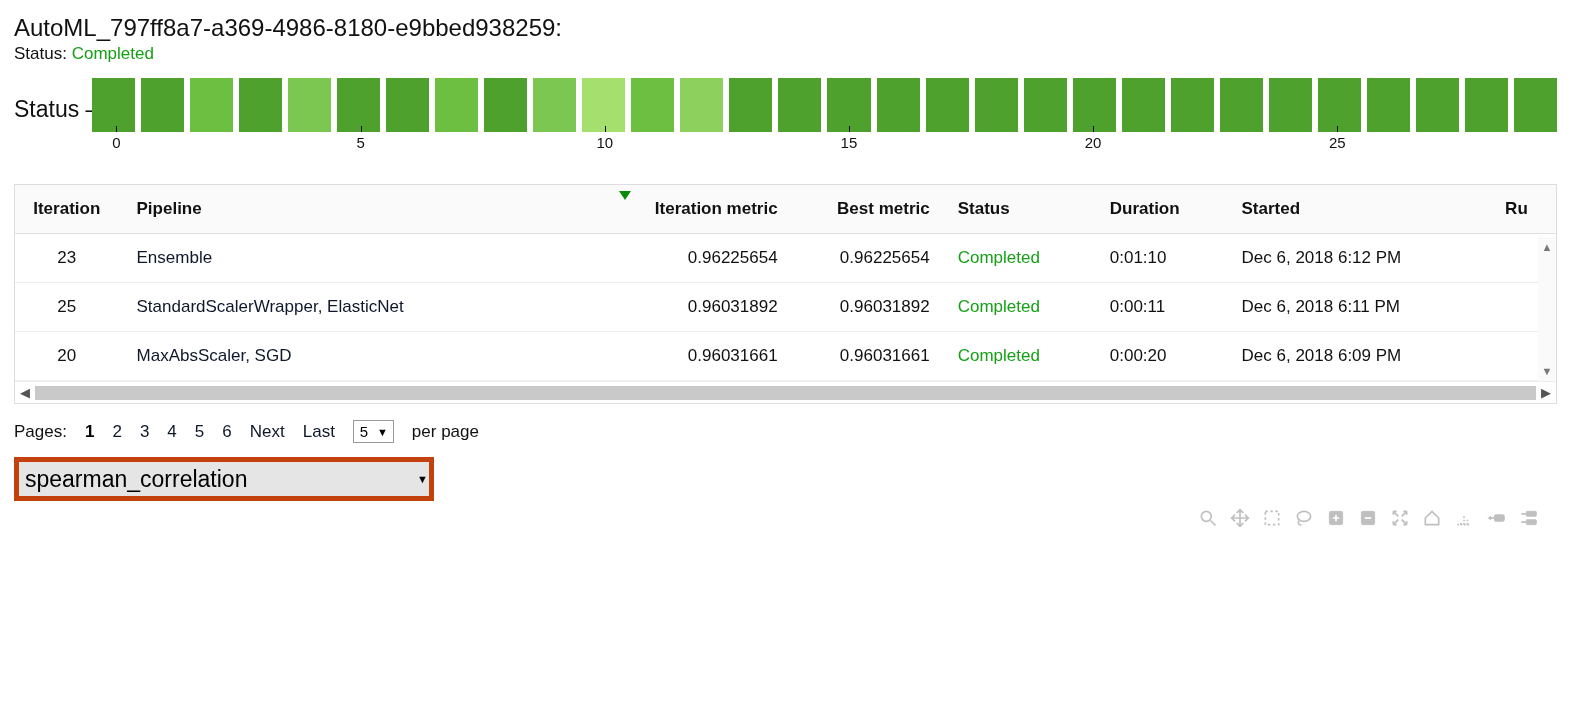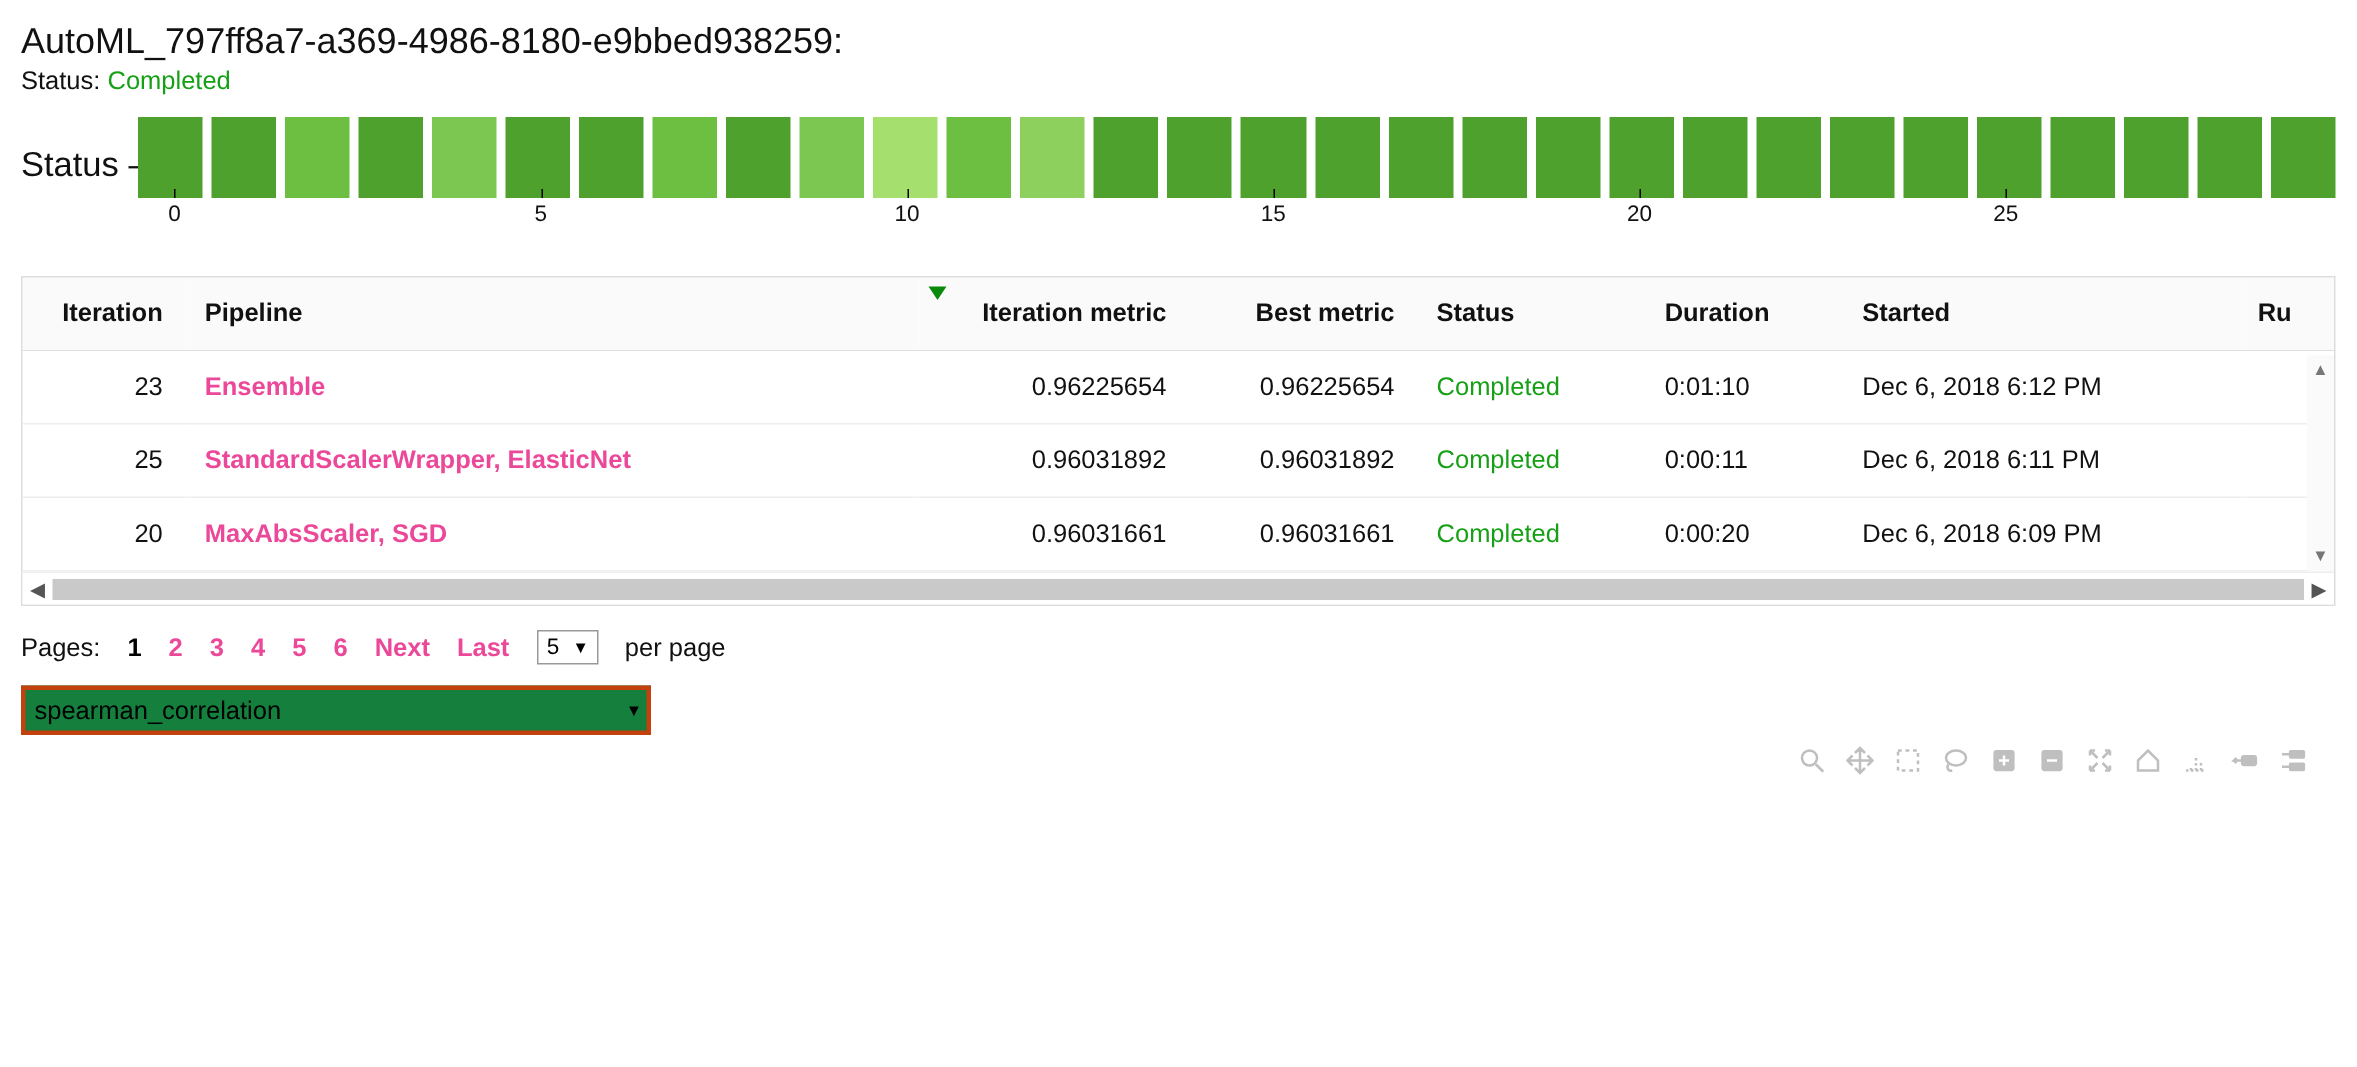--- a/index.html
+++ b/index.html
@@ -7,21 +7,21 @@
     font-family: "Segoe UI", Arial, sans-serif;
     font-size: 17px;
     margin: 0;
     padding: 14px 14px 2px 14px;
     color: #111;
     width: 1571px;
   }
   .title { font-size: 24px; font-weight: 400; margin: 0 0 2px 0; }
   .status-line { font-size: 17px; margin: 0 0 14px 0; }
   .completed { color: #16a016; }
-  .link { color: #ec4899; cursor: pointer; font-weight: bold; }
+  .link { color: #0f172a; cursor: pointer; }
 
   
   .chart-wrap { display: flex; align-items: flex-start; margin-bottom: 18px; }
   .chart-ylabel {
     width: 78px; font-size: 23px; text-align: right; padding-right: 6px;
     padding-top: 18px;
   }
   .chart-area { position: relative; flex: 1; }
   .bar-row { display: flex; gap: 6px; height: 54px; align-items: flex-end; }
   .bar { flex: 1; height: 54px; }
@@ -43,21 +43,21 @@
   table { border-collapse: collapse; width: 100%; table-layout: fixed; }
   thead th {
     text-align: left; font-weight: 700; font-size: 17px;
     padding: 14px 10px; background: #fafafa; border-bottom: 1px solid #e0e0e0;
     position: relative; white-space: nowrap; overflow: hidden;
   }
   tbody td {
     padding: 14px 10px; border-bottom: 1px solid #eee; font-size: 17px;
     white-space: nowrap; overflow: hidden;
   }
-  .col-iter  { width: 110px; text-align: right; padding-right: 18px !important; }
+  .col-iter  { width: 110px; text-align: center; padding-right: 18px !important; }
   .col-pipe  { width: 480px; }
   .col-imet  { width: 180px; text-align: right; padding-right: 18px !important; }
   .col-bmet  { width: 150px; text-align: right; padding-right: 18px !important; }
   .col-stat  { width: 150px; }
   .col-dur   { width: 130px; }
   .col-start { width: 260px; }
   .col-run   { width: 60px; overflow: hidden; }
   .sort-ind {
     position: absolute; left: 6px; top: 6px; width: 0; height: 0;
     border-left: 6px solid transparent;
@@ -90,22 +90,22 @@
     appearance: none; background: #fff;
   }
   .select-wrap { position: relative; display: inline-block; }
   .select-caret {
     position: absolute; right: 6px; top: 50%; transform: translateY(-50%);
     pointer-events: none; font-size: 11px; color: #000;
   }
 
   .metric-dd-wrap { margin-top: 14px; }
   .metric-dd {
-    min-width: 420px; font-size: 17px; padding: 4px 26px 4px 6px;
-    border: 3px solid #c2410c; background: #15803d; appearance: none;
+    min-width: 420px; font-size: 23px; padding: 4px 26px 4px 6px;
+    border: 5px solid #c2410c; background: #e5e5e5; appearance: none;
   }
 
   
   .tool-row {
     display: flex; justify-content: flex-end; gap: 10px; margin-top: 6px;
     padding-right: 18px;
   }
   .tool {
     width: 22px; height: 22px; display: flex; align-items: center; justify-content: center;
     cursor: pointer;

